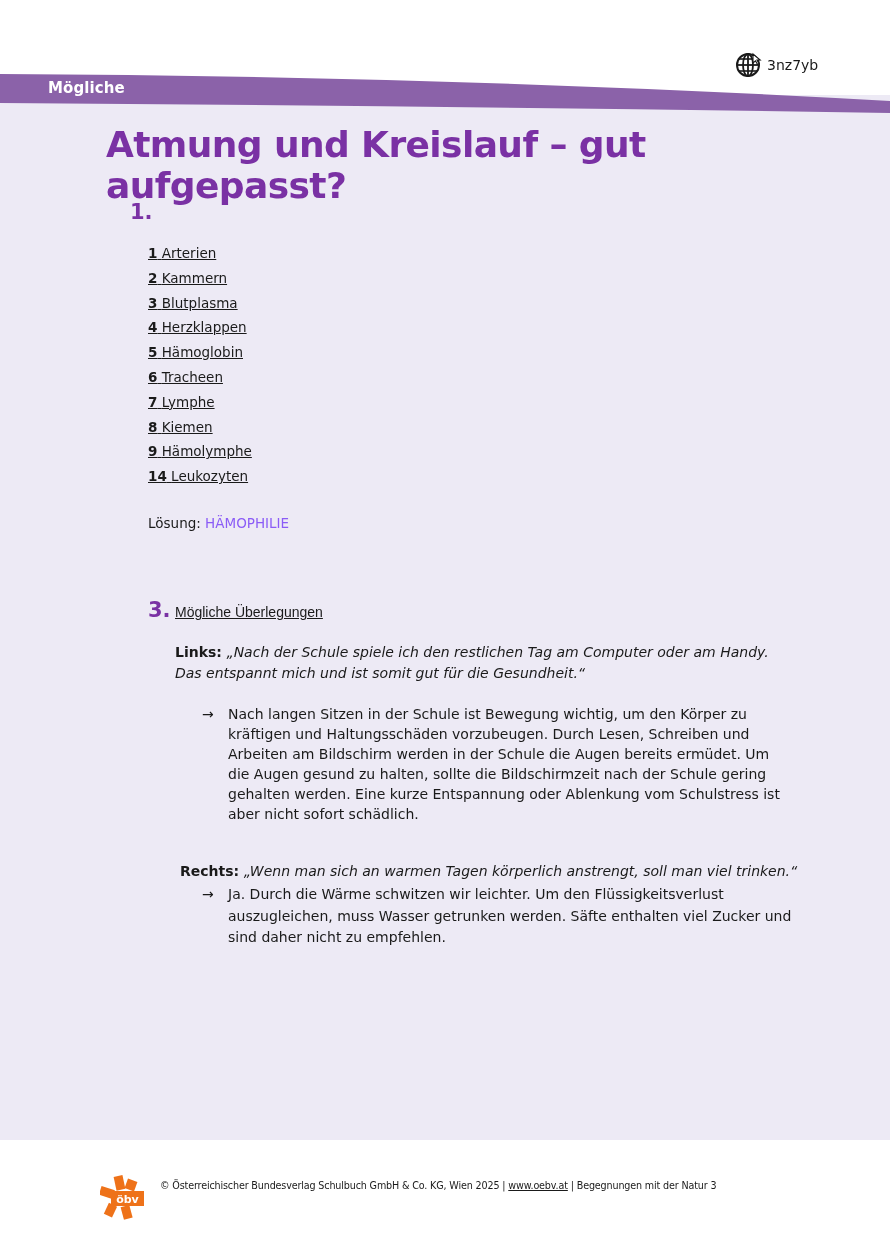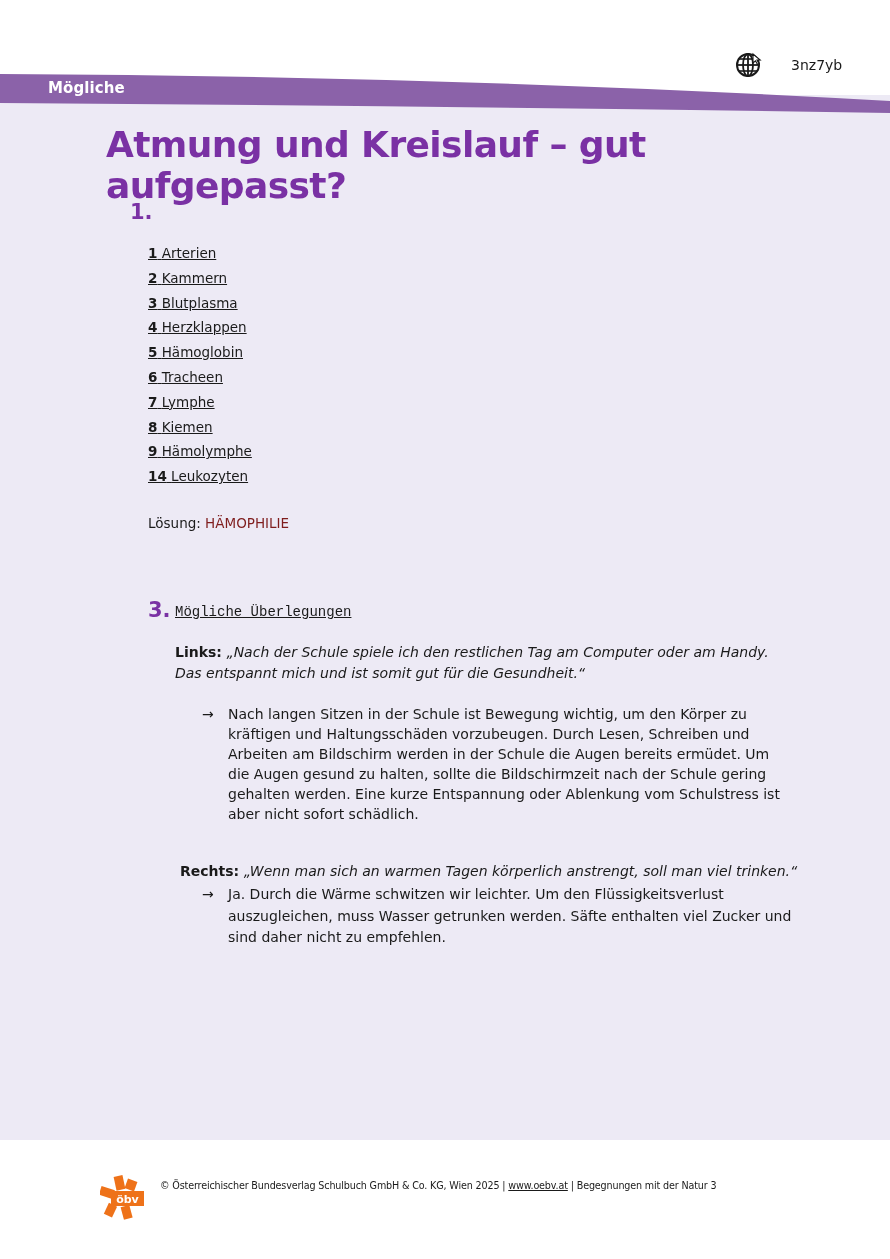--- a/index.html
+++ b/index.html
@@ -14,21 +14,21 @@
       position: absolute; left: 0; top: 70px; width: 890px; height: 50px;
     }
     .band svg { display: block; }
     .band-label {
       position: absolute; left: 48px; top: 79px;
       font-family: "DejaVu Sans", sans-serif; font-weight: bold;
       font-size: 15px; color: #ffffff; letter-spacing: 0.1px;
     }
     .code {
       position: absolute; left: 735px; top: 52px; height: 26px;
-      display: flex; align-items: center; gap: 28px;
+      display: flex; align-items: center; gap: 4px;
     }
     .code .globe { width: 28px; height: 28px; }
     .code .code-text {
       font-family: "DejaVu Sans", sans-serif; font-size: 14px; color: #1a1a1a;
     }
 
     .title {
       position: absolute; left: 106px; top: 124px;
       font-family: "DejaVu Sans", sans-serif; font-weight: bold;
       font-size: 36px; color: #7a31a4; letter-spacing: -0.6px;
@@ -43,30 +43,30 @@
     }
     .terms li {
       height: 24.8px; font-size: 13.5px; line-height: 24.8px; color: #1a1a1a;
       font-family: "DejaVu Sans", sans-serif; font-weight: 500;
     }
     .terms .n { font-weight: bold; }
     .solution {
       position: absolute; left: 148px; top: 515px; font-size: 13.5px;
       font-family: "DejaVu Sans", sans-serif;
     }
-    .solution .val { color: #7f1d1d; }
+    .solution .val { color: #8b5cf6; }
 
     .num3 {
       position: absolute; left: 148px; top: 598px;
       font-family: "DejaVu Sans", sans-serif; font-weight: bold;
       font-size: 21px; color: #7a31a4;
     }
     .sec3-title {
       position: absolute; left: 175px; top: 604px;
-      font-family: Liberation Mono, monospace; font-size: 14px;
+      font-family: Liberation Sans, sans-serif; font-size: 14px;
       text-decoration: underline; color: #1a1a1a;
     }
     .quote {
       position: absolute; font-family: "DejaVu Sans", sans-serif;
       font-size: 14px; line-height: 20.5px; color: #1a1a1a;
     }
     .quote .lbl { font-weight: bold; font-style: normal; }
     .quote .q { font-style: italic; }
     .q-links { left: 175px; top: 642px; width: 600px; }
     .q-rechts { left: 180px; top: 861px; width: 620px; }

